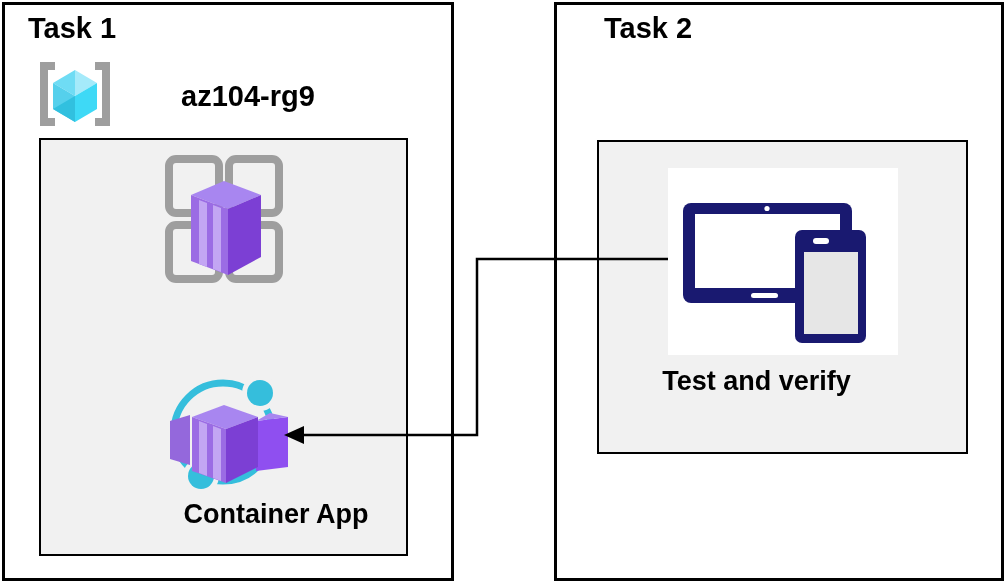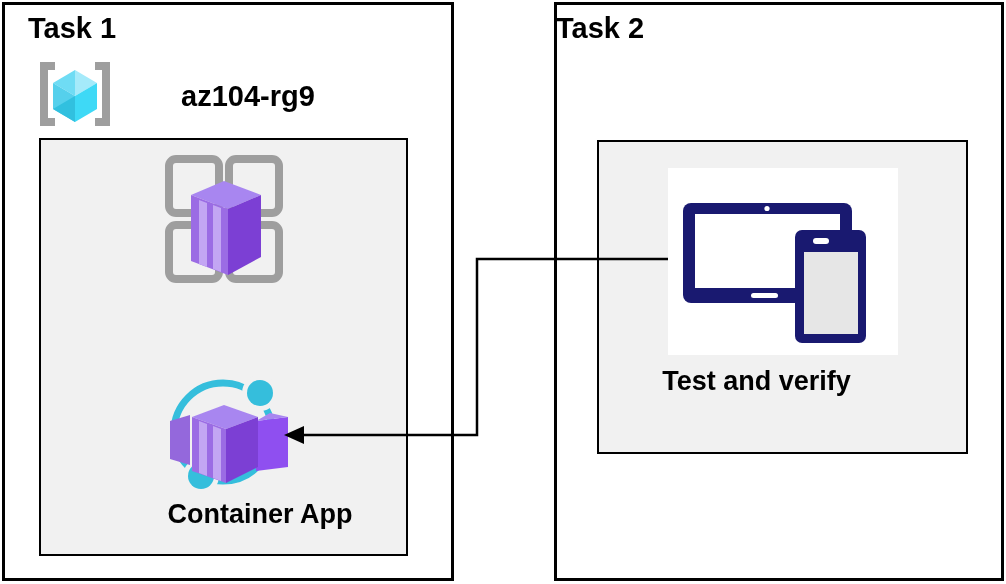--- a/index.html
+++ b/index.html
@@ -9,36 +9,36 @@
   }
   .task-box{
     position:absolute;box-sizing:border-box;border:3px solid #000;background:#fff;
   }
   #task1-box{left:2px;top:2px;width:452px;height:579px;}
   #task2-box{left:554px;top:2px;width:450px;height:579px;}
   .task-title{
     position:absolute;font-size:29px;font-weight:700;color:#000000;white-space:nowrap;
   }
   #task1-title{left:28px;top:12px;}
-  #task2-title{left:556px;top:12px;}
+  #task2-title{left:604px;top:12px;}
   .inner-box{
     position:absolute;box-sizing:border-box;border:2px solid #000;background:#F1F1F1;
   }
   #task1-inner{left:39px;top:138px;width:369px;height:418px;}
   #task2-inner{left:597px;top:140px;width:371px;height:314px;}
   #rg-icon{position:absolute;left:34px;top:61px;}
   #rg-name{position:absolute;left:133px;top:80px;font-size:29px;font-weight:700;color:#000;white-space:nowrap;margin-left:48px;}
   .node-label{
     position:absolute;font-size:27px;font-weight:700;color:#000;text-align:center;
     white-space:pre-line;line-height:34px;
   }
   #cae-icon{position:absolute;left:161px;top:153px;}
   #cae-label{left:39px;top:286px;width:369px;}
   #ca-icon{position:absolute;left:166px;top:375px;}
-  #ca-label{left:39px;top:497px;width:442px;}
+  #ca-label{left:39px;top:497px;width:442px;padding-left:16px;}
   #device-plate{position:absolute;left:668px;top:168px;width:230px;height:187px;background:#ffffff;}
   #devices-icon{position:absolute;left:0;top:0;}
   #tv-label{left:597px;top:364px;width:319px;}
   #connector{position:absolute;left:0;top:0;z-index:20;pointer-events:none;}
 </style>
 </head>
 <body>
 
 <div id="stage">
 

